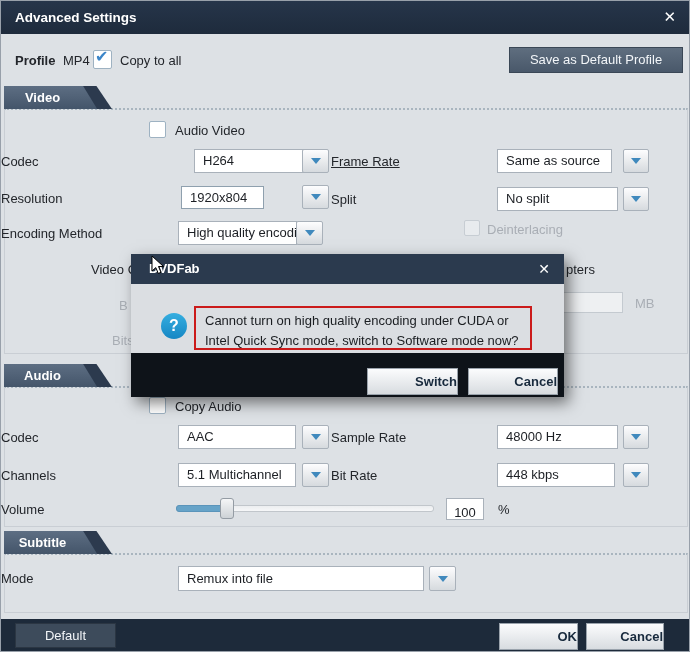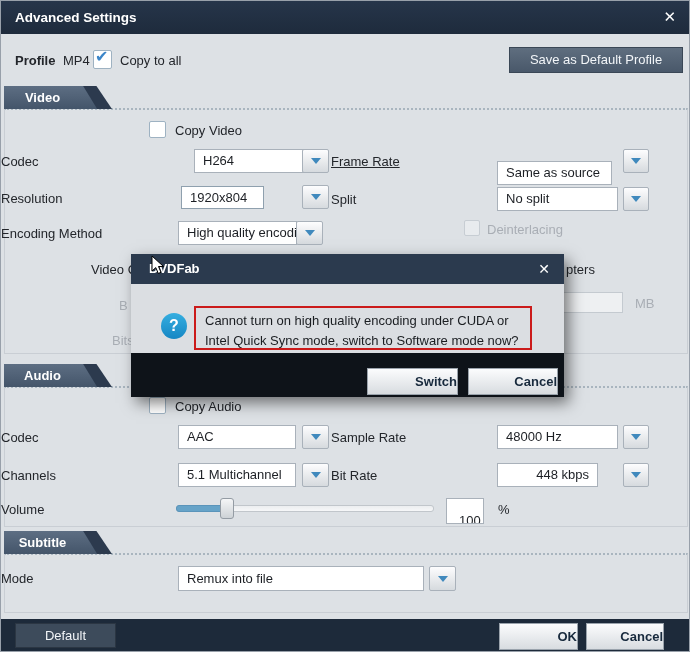--- a/index.html
+++ b/index.html
@@ -113,30 +113,30 @@
   <span class="lbl" style="left:119px;top:52px;">Copy to all</span>
   <div class="btn-slate" style="left:508px;top:46px;width:174px;height:26px;line-height:24px;">Save as Default Profile</div>
 
   <div class="groupbox" style="top:107px;height:246px;"></div>
   <div class="tab" style="top:85px;">
       <span>Video</span>
     </div>
   <div class="fold" style="left:74px;top:85px;"></div>
 
   <div class="cb" style="left:148px;top:120px;width:17px;height:17px;"></div>
-  <span class="lbl" style="left:174px;top:122px;">Copy Video</span>
+  <span class="lbl" style="left:174px;top:122px;">Audio Video</span>
 
   <span class="lbl r" style="left:0;width:162px;top:153px;">Codec</span>
   <div class="field" style="left:177px;top:148px;width:118px;margin-left:16px;">H264</div>
   <div class="dd-btn" style="left:301px;top:148px;">
       <span class="tri"></span>
     </div>
 
   <span class="lbl r" style="left:330px;width:152px;top:153px;text-decoration:underline;">Frame Rate</span>
-  <div class="field" style="left:496px;top:160px;width:115px;">Same as source</div>
+  <div class="field" style="left:496px;top:148px;width:115px;">Same as source</div>
   <div class="dd-btn" style="left:622px;top:148px;width:26px;">
       <span class="tri"></span>
     </div>
 
   <span class="lbl r" style="left:0;width:162px;top:190px;">Resolution</span>
   <div class="field sunken" style="left:180px;top:185px;width:83px;height:23px;line-height:21px;">1920x804</div>
   <div class="dd-btn" style="left:301px;top:184px;">
       <span class="tri"></span>
     </div>
 
@@ -185,30 +185,30 @@
       <span class="tri"></span>
     </div>
 
   <span class="lbl r" style="left:0;width:162px;top:467px;">Channels</span>
   <div class="field" style="left:177px;top:462px;width:118px;">5.1 Multichannel</div>
   <div class="dd-btn" style="left:301px;top:462px;">
       <span class="tri"></span>
     </div>
 
   <span class="lbl r" style="left:330px;width:152px;top:467px;">Bit Rate</span>
-  <div class="field" style="left:496px;top:462px;width:101px;text-align:right;">448 kbps</div>
+  <div class="field" style="left:496px;top:462px;width:118px;">448 kbps</div>
   <div class="dd-btn" style="left:622px;top:462px;width:26px;">
       <span class="tri"></span>
     </div>
 
   <span class="lbl r" style="left:0;width:162px;top:501px;">Volume</span>
   <div class="sl-track" style="left:175px;top:504px;width:258px;"></div>
   <div class="sl-fill" style="left:175px;top:504px;width:48px;"></div>
   <div class="sl-handle" style="left:219px;top:497px;"></div>
-  <div class="field" style="left:445px;top:497px;width:38px;height:22px;line-height:20px;text-align:center;padding:12px;">100</div>
+  <div class="field" style="left:445px;top:497px;width:38px;height:22px;line-height:20px;text-align:center;padding:4px;">100</div>
   <span class="lbl" style="left:497px;top:501px;">%</span>
 
   <div class="groupbox" style="top:552px;height:60px;"></div>
   <div class="tab" style="top:530px;">
       <span>Subtitle</span>
     </div>
   <div class="fold" style="left:74px;top:530px;"></div>
 
   <span class="lbl r" style="left:0;width:155px;top:570px;">Mode</span>
   <div class="field" style="left:177px;top:565px;width:246px;height:25px;line-height:23px;">Remux into file</div>

